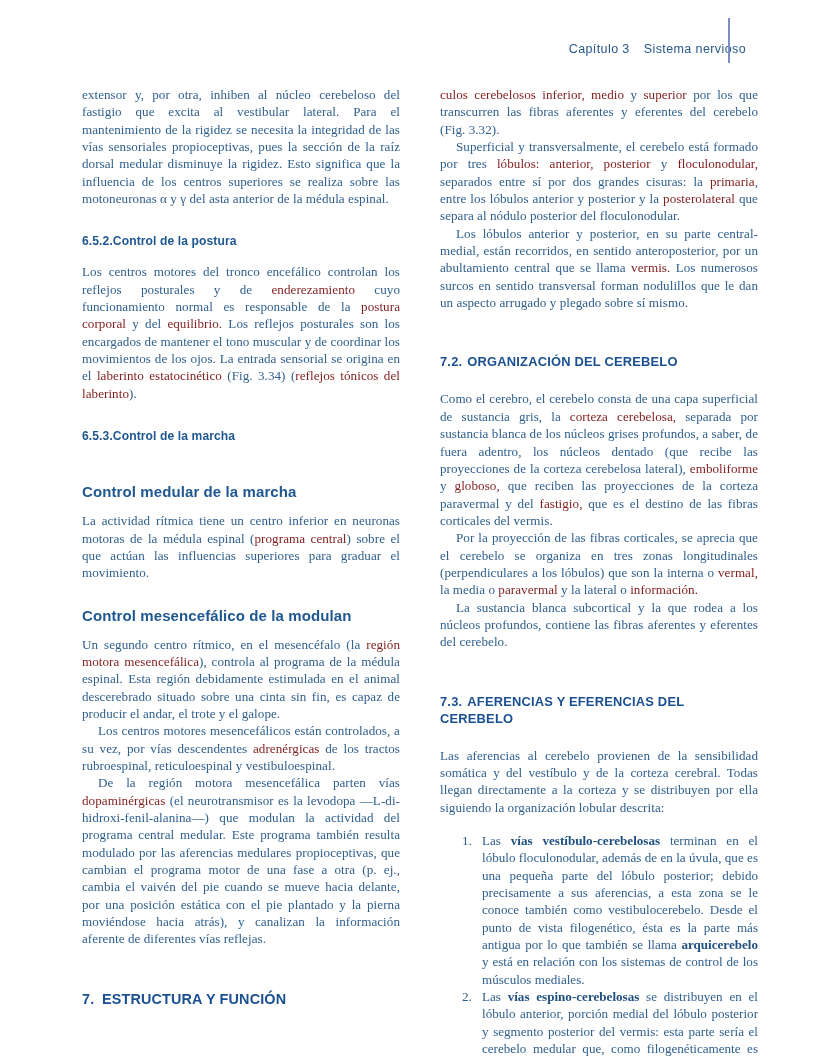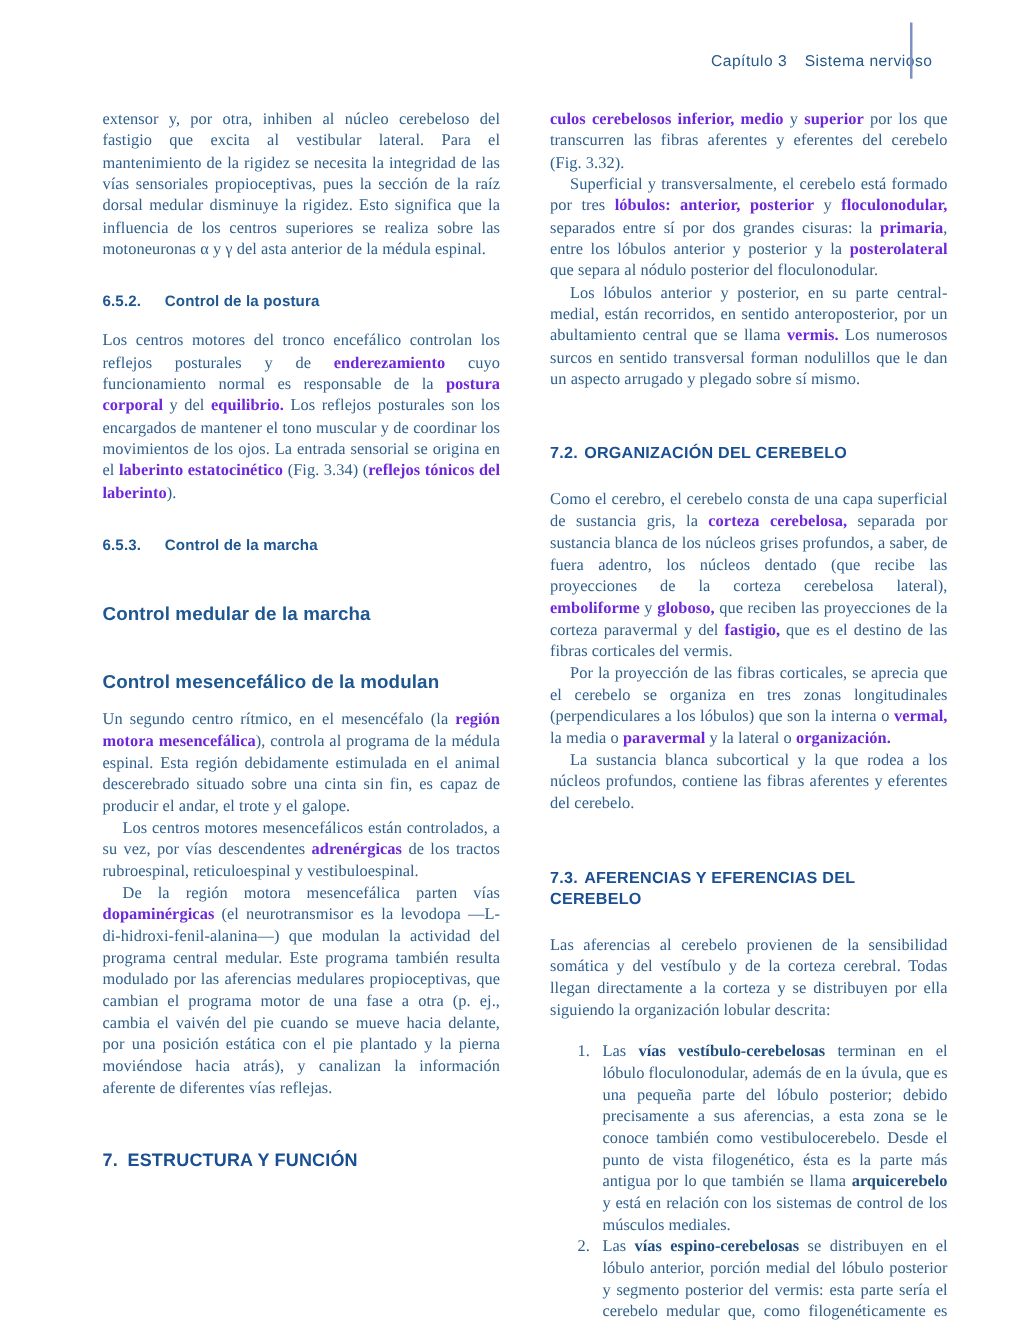--- a/index.html
+++ b/index.html
@@ -63,21 +63,21 @@
     margin: 0;
     font-size: 13.1px;
     line-height: 17.35px;
     text-align: justify;
     text-justify: inter-word;
     hyphens: manual;
     color: #2f5f8d;
     letter-spacing: 0.05px;
   }
   p.body.indent { text-indent: 16px; }
-  p.body b { font-weight: bold; color: #6d28d9; }
+  p.body b { font-weight: normal; color: #7f1d1d; }
 
   
   h2.sec-major {
     margin: 0;
     font-family: "Liberation Sans", "DejaVu Sans", sans-serif;
     font-weight: bold;
     font-size: 14.4px;
     line-height: 19px;
     color: #1a5091;
     letter-spacing: 0.15px;
@@ -102,21 +102,21 @@
 
   h4.sec-min {
     margin: 0;
     font-family: "Liberation Sans", "DejaVu Sans", sans-serif;
     font-weight: bold;
     font-size: 12.1px;
     line-height: 16px;
     color: #1f5791;
     letter-spacing: 0.1px;
   }
-  h4.sec-min .num { margin-right: 19px; }
+  h4.sec-min .num { margin-right: 0; }
 
   h5.sec-run {
     margin: 0;
     font-family: "Liberation Sans", "DejaVu Sans", sans-serif;
     font-weight: bold;
     font-size: 15px;
     line-height: 15px;
     color: #1f5791;
     letter-spacing: 0.1px;
   }
@@ -178,20 +178,21 @@
     <h4 class="sec-min">
       <span class="num">6.5.3.</span><span>Control de la marcha</span>
     </h4>
     <div class="sp-14"></div>
 
 
     <div class="sp-26"></div>
     <h5 class="sec-run">Control medular de la marcha</h5>
     <div class="sp-13"></div>
 
+    <p class="body">La actividad rítmica tiene un centro inferior en neuronas motoras de la médula espinal (<b>programa central</b>) sobre el que actúan las influencias superiores para graduar el movimiento.</p>
 
     <div class="sp-26"></div>
     <h5 class="sec-run">Control mesencefálico de la modulan</h5>
     <div class="sp-13"></div>
 
     <p class="body">Un segundo centro rítmico, en el mesencéfalo (la <b>región motora mesencefálica</b>), controla al programa de la médula espinal. Esta región debidamente estimulada en el animal descerebrado situado sobre una cinta sin fin, es capaz de producir el andar, el trote y el galope.</p>
     <p class="body indent">Los centros motores mesencefálicos están controlados, a su vez, por vías descendentes <b>adrenérgicas</b> de los tractos rubroespinal, reticuloespinal y vestibuloespinal.</p>
     <p class="body indent">De la región motora mesencefálica parten vías <b>dopaminérgicas</b> (el neurotransmisor es la levodopa —L-di-hidroxi-fenil-alanina—) que modulan la actividad del programa central medular. Este programa también resulta modulado por las aferencias medulares propioceptivas, que cambian el programa motor de una fase a otra (p. ej., cambia el vaivén del pie cuando se mueve hacia delante, por una posición estática con el pie plantado y la pierna moviéndose hacia atrás), y canalizan la información aferente de diferentes vías reflejas.</p>
 
     <div class="sp-42"></div>
@@ -208,21 +209,21 @@
     <p class="body indent">Superficial y transversalmente, el cerebelo está formado por tres <b>lóbulos: anterior, posterior</b> y <b>floculonodular,</b> separados entre sí por dos grandes cisuras: la <b>primaria</b>, entre los lóbulos anterior y posterior y la <b>posterolateral</b> que separa al nódulo posterior del floculonodular.</p>
     <p class="body indent">Los lóbulos anterior y posterior, en su parte central-medial, están recorridos, en sentido anteroposterior, por un abultamiento central que se llama <b>vermis.</b> Los numerosos surcos en sentido transversal forman nodulillos que le dan un aspecto arrugado y plegado sobre sí mismo.</p>
 
     <div class="sp-42"></div>
     <h3 class="sec-sub">
       <span class="num">7.2.</span><span>ORGANIZACIÓN DEL CEREBELO</span>
     </h3>
     <div class="sp-20"></div>
 
     <p class="body">Como el cerebro, el cerebelo consta de una capa superficial de sustancia gris, la <b>corteza cerebelosa,</b> separada por sustancia blanca de los núcleos grises profundos, a saber, de fuera adentro, los núcleos dentado (que recibe las proyecciones de la corteza cerebelosa lateral), <b>emboliforme</b> y <b>globoso,</b> que reciben las proyecciones de la corteza paravermal y del <b>fastigio,</b> que es el destino de las fibras corticales del vermis.</p>
-    <p class="body indent">Por la proyección de las fibras corticales, se aprecia que el cerebelo se organiza en tres zonas longitudinales (perpendiculares a los lóbulos) que son la interna o <b>vermal,</b> la media o <b>paravermal</b> y la lateral o <b>organización.</b></p>
+    <p class="body indent">Por la proyección de las fibras corticales, se aprecia que el cerebelo se organiza en tres zonas longitudinales (perpendiculares a los lóbulos) que son la interna o <b>vermal,</b> la media o <b>paravermal</b> y la lateral o <b>información.</b></p>
     <p class="body indent">La sustancia blanca subcortical y la que rodea a los núcleos profundos, contiene las fibras aferentes y eferentes del cerebelo.</p>
 
     <div class="sp-42"></div>
     <h3 class="sec-sub">
       <span class="num">7.3.</span><span>AFERENCIAS Y EFERENCIAS DEL CEREBELO</span>
     </h3>
     <div class="sp-20"></div>
 
     <p class="body">Las aferencias al cerebelo provienen de la sensibilidad somática y del vestíbulo y de la corteza cerebral. Todas llegan directamente a la corteza y se distribuyen por ella siguiendo la organización lobular descrita:</p>
 

